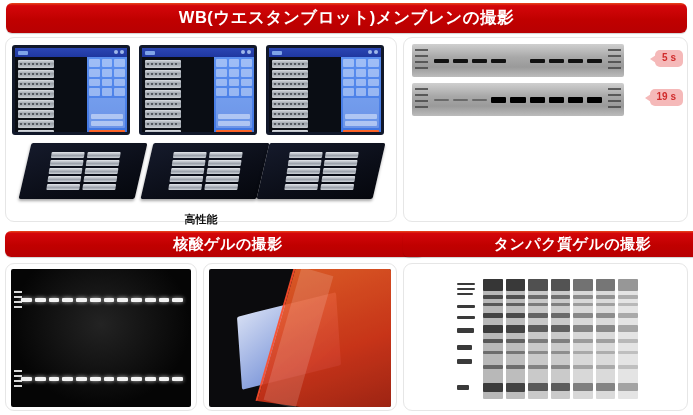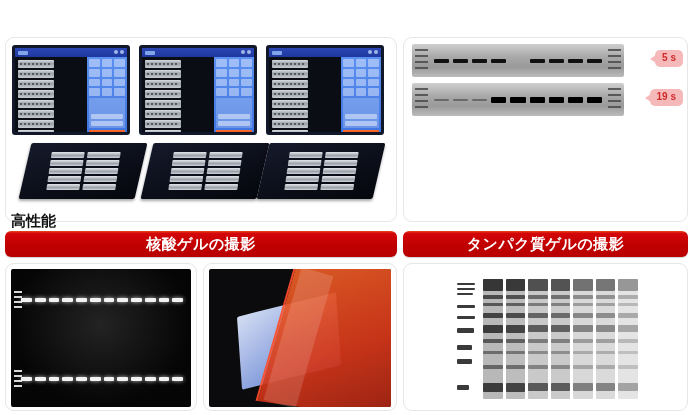--- a/index.html
+++ b/index.html
@@ -13,30 +13,30 @@
   .banner{
     border-radius:6px;
     background:linear-gradient(180deg,#e8491c 0%,#d4060a 9%,#c00000 55%,#b80002 100%);
     color:#ffffff;
     font-weight:bold;
     display:flex;align-items:center;justify-content:center;
     box-shadow:0 1px 1px rgba(0,0,0,.18);
     letter-spacing:.5px;
   }
   .banner-top{position:absolute;left:6px;top:3px;width:681px;height:30px;font-size:16.5px;}
-  .banner-sub{height:26px;font-size:15px;}
+  .banner-sub{height:26px;font-size:15px;padding-left:27px;}
 
   
   .card{
     background:#ffffff;border:1px solid #e6e6e6;border-radius:9px;
     box-sizing:border-box;
   }
 
   .card-cap{
-    font-size:15px;color:#111;font-weight:bold;
+    text-align:center;font-size:11px;color:#111;font-weight:bold;
   }
 
   
   #wb-left-card{position:absolute;left:5px;top:37px;width:392px;height:185px;padding:5px;}
   .monitors{position:relative;width:380px;height:92px;margin:2px auto 0;}
   .monitor{
     position:absolute;top:0;width:118px;height:90px;
     background:#0e1420;border:3px solid #11182a;border-radius:3px;
     box-sizing:border-box;overflow:hidden;
   }
@@ -148,20 +148,23 @@
   .prot-marker i{position:absolute;left:0;height:3px;border-radius:1px;background:#3a3a3a;}
   .prot-lanes{position:absolute;left:74px;top:10px;right:44px;height:120px;display:flex;gap:3px;}
   .lane{flex:1;position:relative;border-radius:1px;background:#d7d7d7;}
   .lane span{position:absolute;left:0;right:0;display:block;background:#2e2e2e;border-radius:1px;}
 </style>
 </head>
 <body>
 
 <div class="page">
 
+  <div class="banner banner-top">
+    <span>WB(ウエスタンブロット)メンブレンの撮影</span>
+  </div>
 
   <div class="card" id="wb-left-card">
 
     <div class="monitors">
 
       <div class="monitor m1">
         <div class="m-titlebar">
           <span class="m-dots">
               <i></i>
               <i></i>

